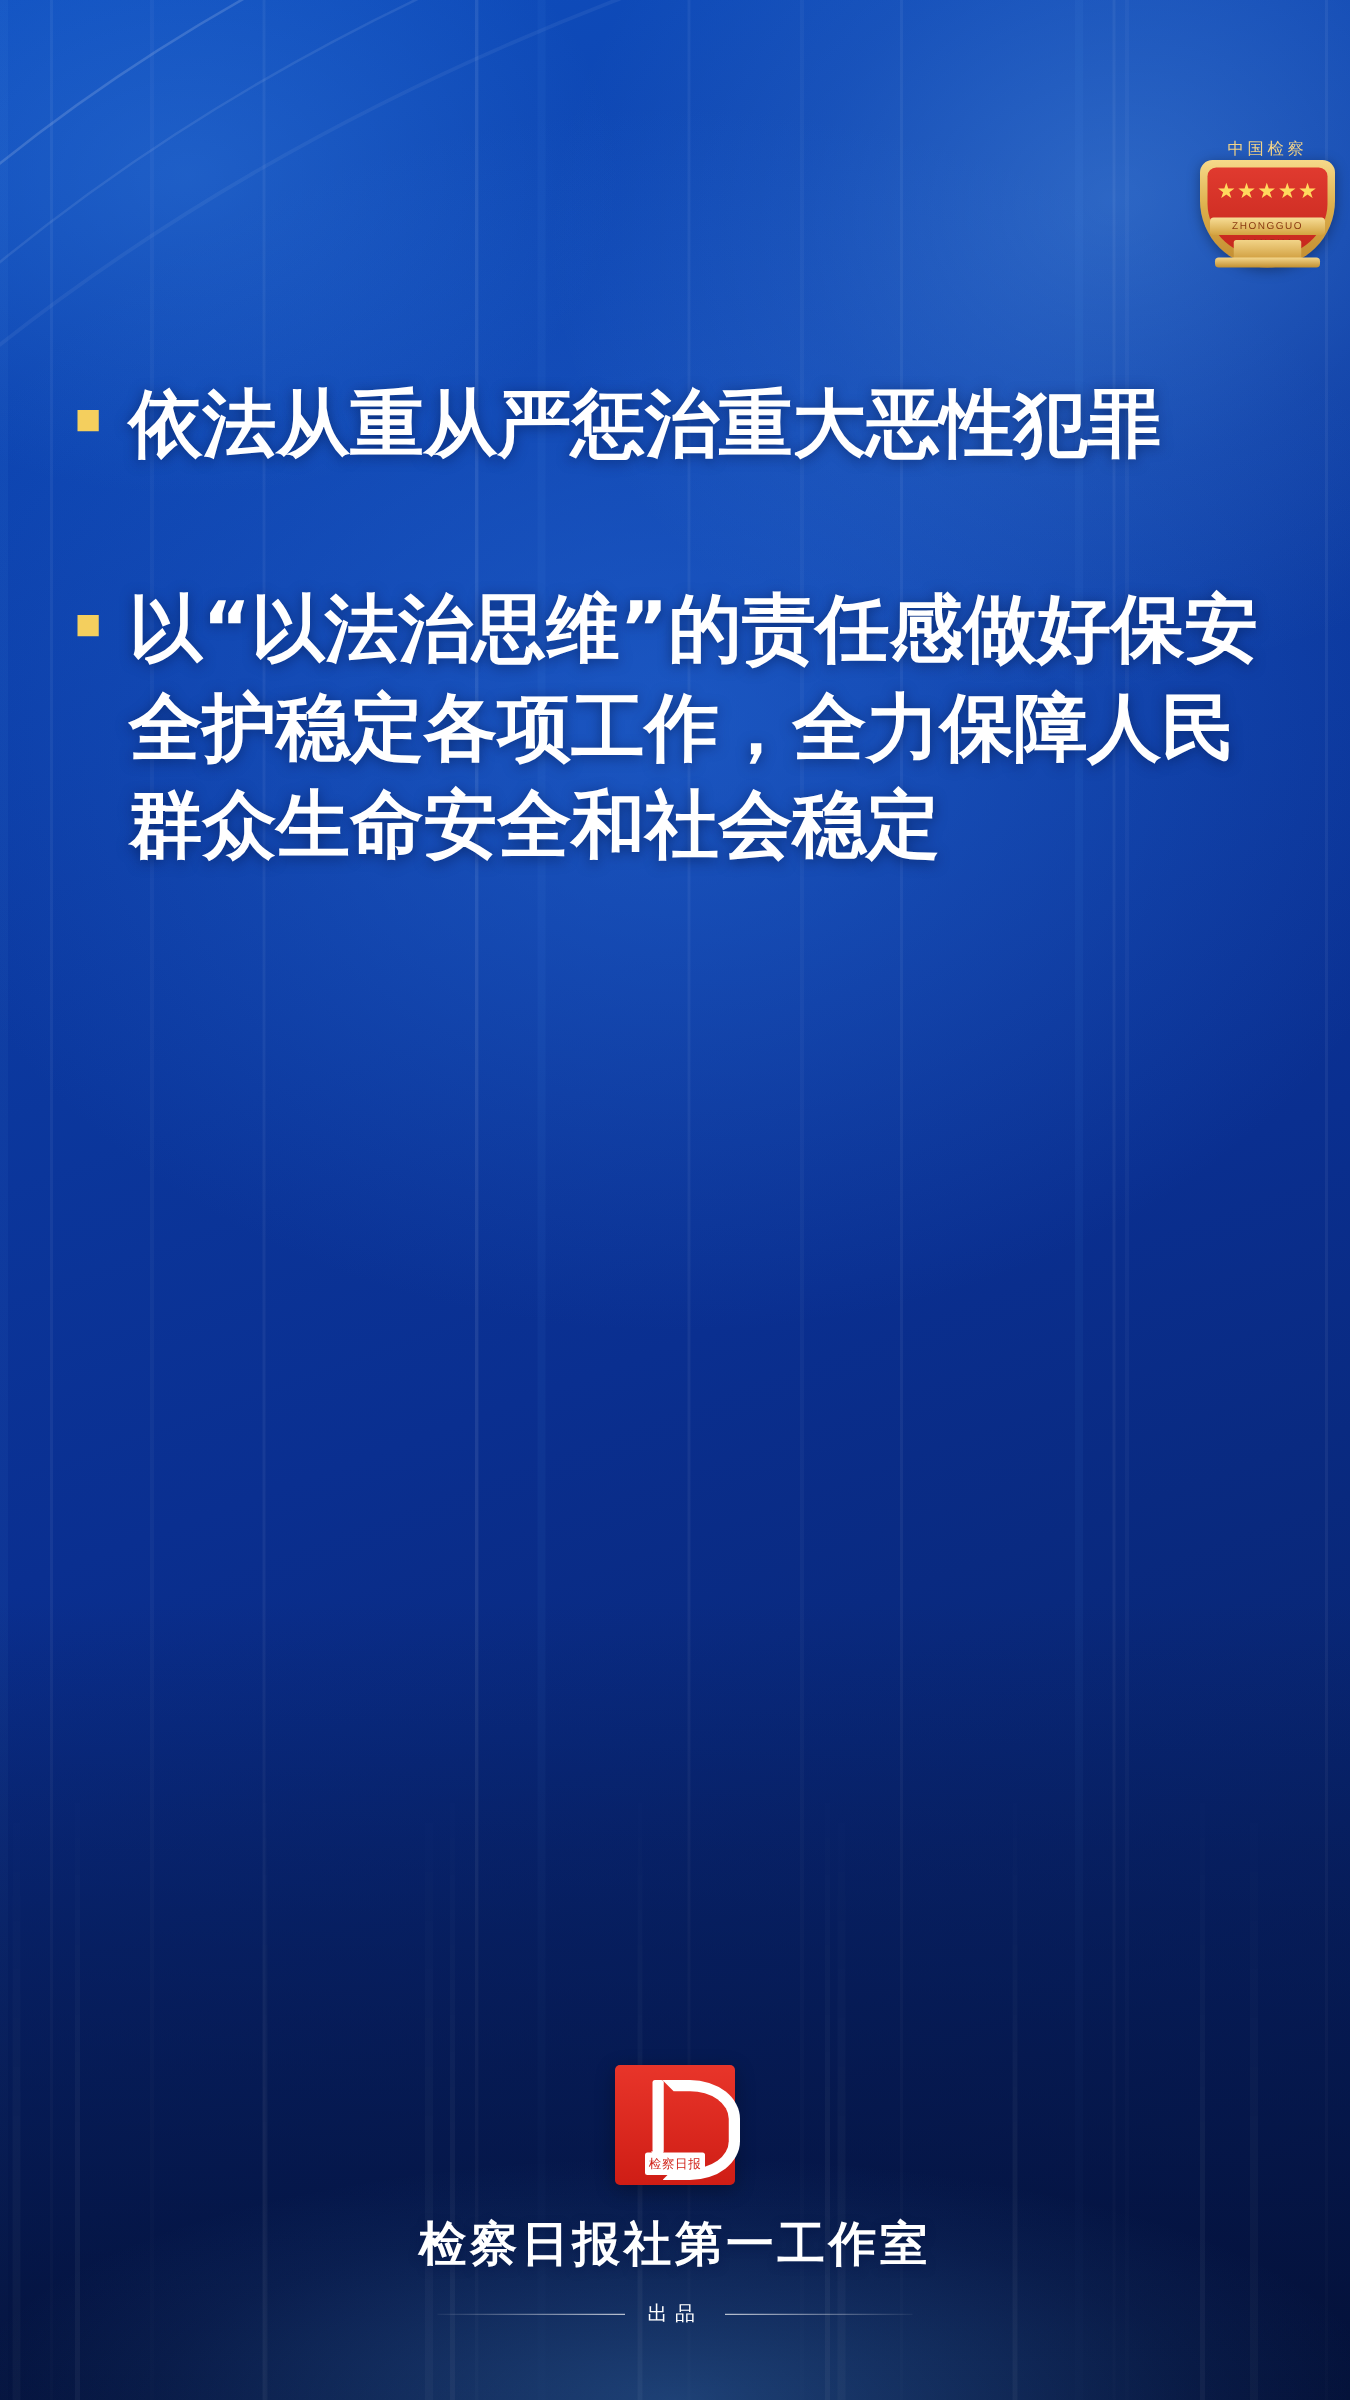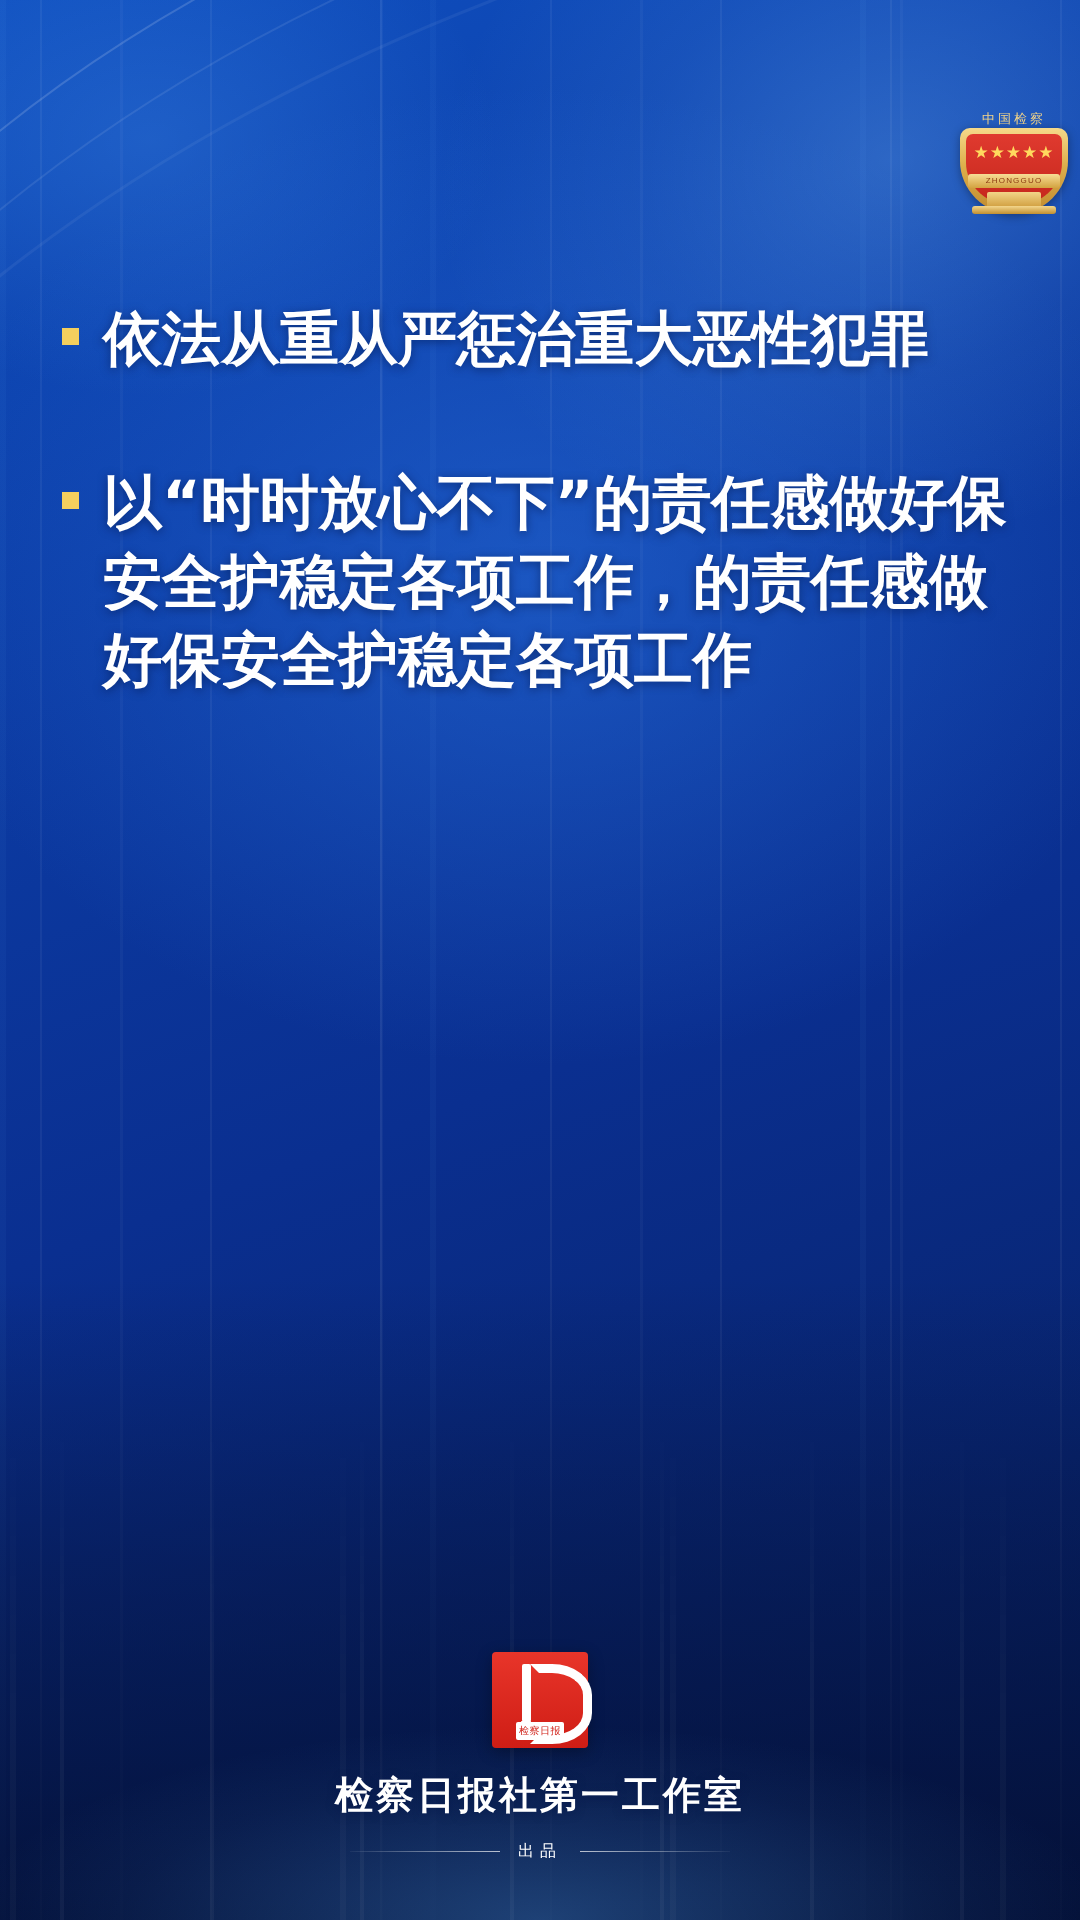--- a/index.html
+++ b/index.html
@@ -309,21 +309,21 @@
   <div class="content">
 
     <div class="bullet-item">
       <div class="bullet-marker"></div>
       <div class="bullet-text">依法从重从严惩治重大恶性犯罪</div>
     </div>
 
 
     <div class="bullet-item">
       <div class="bullet-marker"></div>
-      <div class="bullet-text">以“时时放心不下”的责任感做好保安全护稳定各项工作，的责任感做好保安全护稳定各项工作</div>
+      <div class="bullet-text">以“以法治思维”的责任感做好保安全护稳定各项工作，全力保障人民群众生命安全和社会稳定</div>
     </div>
 
   </div>
 
   <div class="footer">
     <div class="logo">
       <div class="pen"></div>
       <div class="arc"></div>
       <div class="logo-cap">检察日报</div>
     </div>

